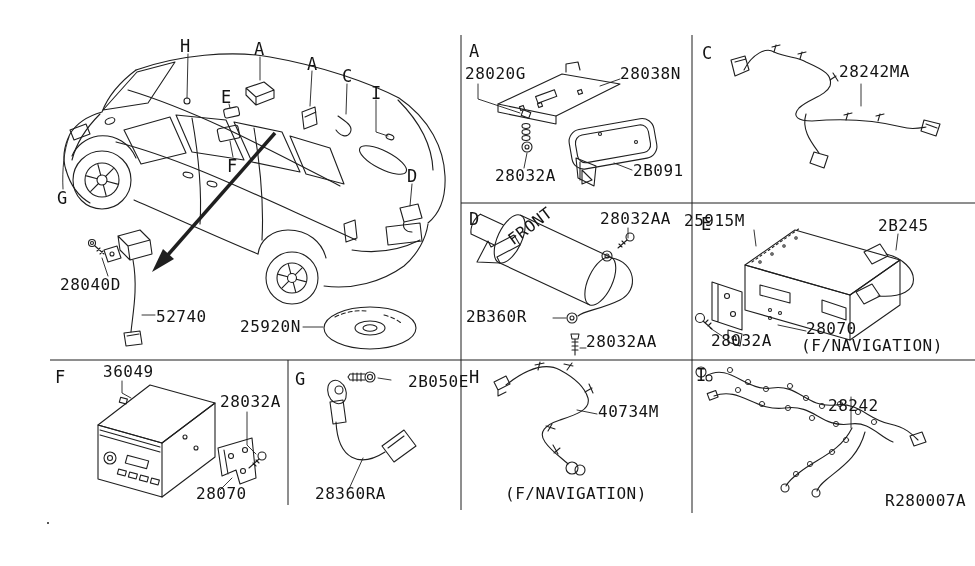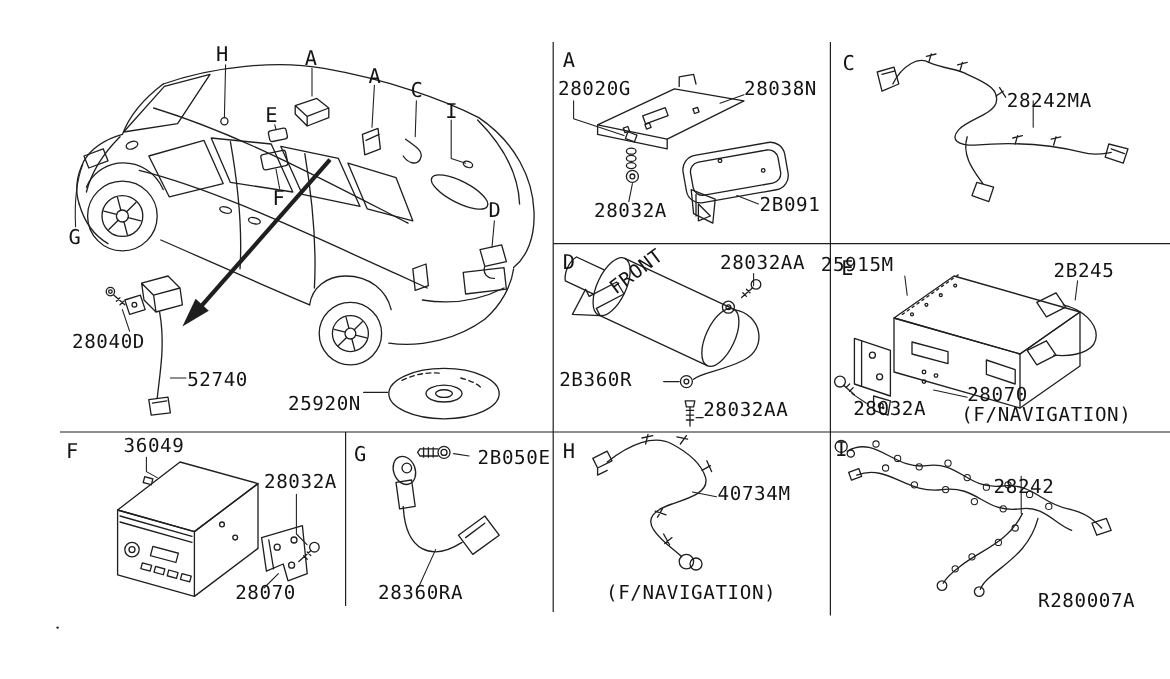--- a/index.html
+++ b/index.html
@@ -321,54 +321,54 @@
   <div class="lbl callout" style="left:254px;top:41px">A</div>
   <div class="lbl callout" style="left:307px;top:56px">A</div>
   <div class="lbl callout" style="left:342px;top:68px">C</div>
   <div class="lbl callout" style="left:371px;top:85px">I</div>
   <div class="lbl callout" style="left:221px;top:89px">E</div>
   <div class="lbl callout" style="left:227px;top:158px">F</div>
   <div class="lbl callout" style="left:407px;top:168px">D</div>
   <div class="lbl callout" style="left:57px;top:190px">G</div>
   <div class="lbl" style="left:60px;top:277px">28040D</div>
   <div class="lbl" style="left:156px;top:309px">52740</div>
-  <div class="lbl" style="left:240px;top:329px">25920N</div>
+  <div class="lbl" style="left:240px;top:319px">25920N</div>
 
   <div class="lbl callout" style="left:469px;top:43px">A</div>
   <div class="lbl" style="left:465px;top:66px">28020G</div>
   <div class="lbl" style="left:620px;top:66px">28038N</div>
   <div class="lbl" style="left:495px;top:168px">28032A</div>
   <div class="lbl" style="left:633px;top:163px">2B091</div>
 
   <div class="lbl callout" style="left:702px;top:45px">C</div>
-  <div class="lbl" style="left:839px;top:76px">28242MA</div>
+  <div class="lbl" style="left:839px;top:64px">28242MA</div>
 
   <div class="lbl callout" style="left:469px;top:211px">D</div>
   <div class="lbl front" style="left:515px;top:232px">FRONT</div>
   <div class="lbl" style="left:600px;top:211px">28032AA</div>
   <div class="lbl" style="left:466px;top:309px">2B360R</div>
   <div class="lbl" style="left:586px;top:334px">28032AA</div>
 
   <div class="lbl callout" style="left:701px;top:216px">E</div>
   <div class="lbl" style="left:684px;top:213px">25915M</div>
   <div class="lbl" style="left:878px;top:218px">2B245</div>
   <div class="lbl" style="left:806px;top:321px">28070</div>
   <div class="lbl" style="left:711px;top:333px">28032A</div>
   <div class="lbl" style="left:801px;top:338px">(F/NAVIGATION)</div>
 
   <div class="lbl callout" style="left:55px;top:369px">F</div>
   <div class="lbl" style="left:103px;top:364px">36049</div>
   <div class="lbl" style="left:220px;top:394px">28032A</div>
   <div class="lbl" style="left:196px;top:486px">28070</div>
 
   <div class="lbl callout" style="left:295px;top:371px">G</div>
-  <div class="lbl" style="left:398px;top:374px">2B050E</div>
+  <div class="lbl" style="left:408px;top:374px">2B050E</div>
   <div class="lbl" style="left:315px;top:486px">28360RA</div>
 
   <div class="lbl callout" style="left:469px;top:369px">H</div>
   <div class="lbl" style="left:598px;top:404px">40734M</div>
   <div class="lbl" style="left:505px;top:486px">(F/NAVIGATION)</div>
 
   <div class="lbl callout" style="left:696px;top:367px">I</div>
   <div class="lbl" style="left:828px;top:398px">28242</div>
-  <div class="lbl" style="left:865px;top:493px">R280007A</div>
+  <div class="lbl" style="left:885px;top:493px">R280007A</div>
 
 </div>
 
 </body></html>

